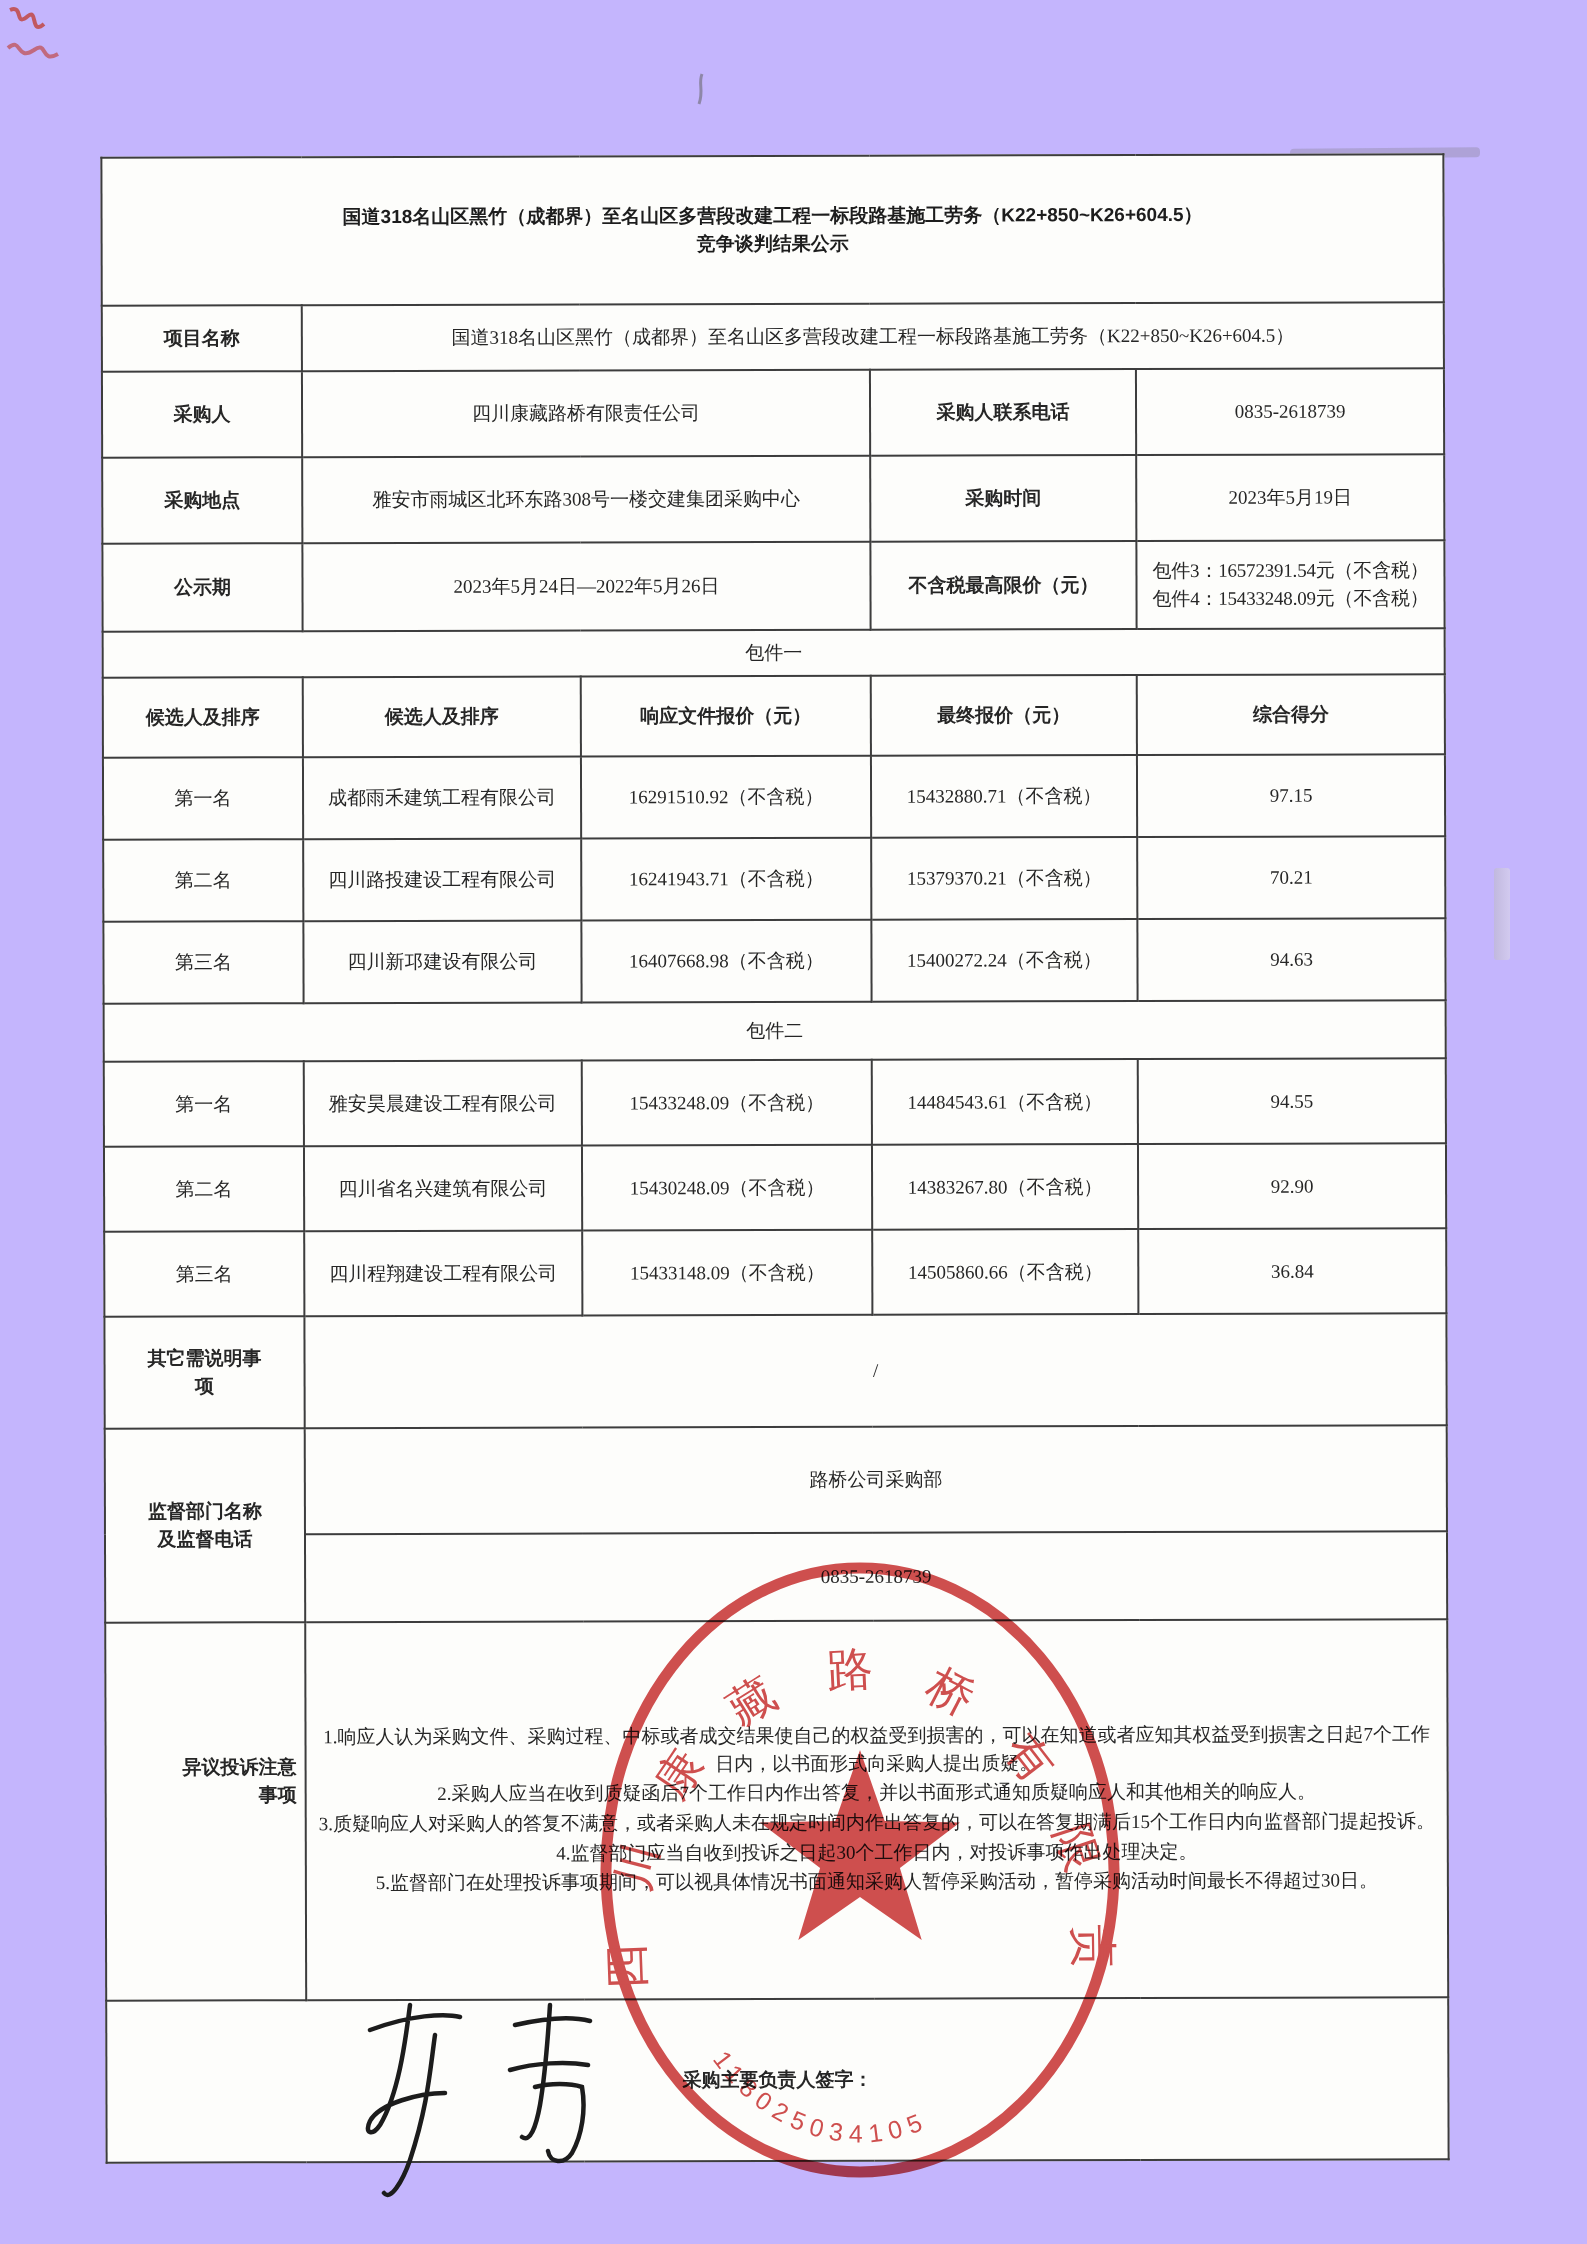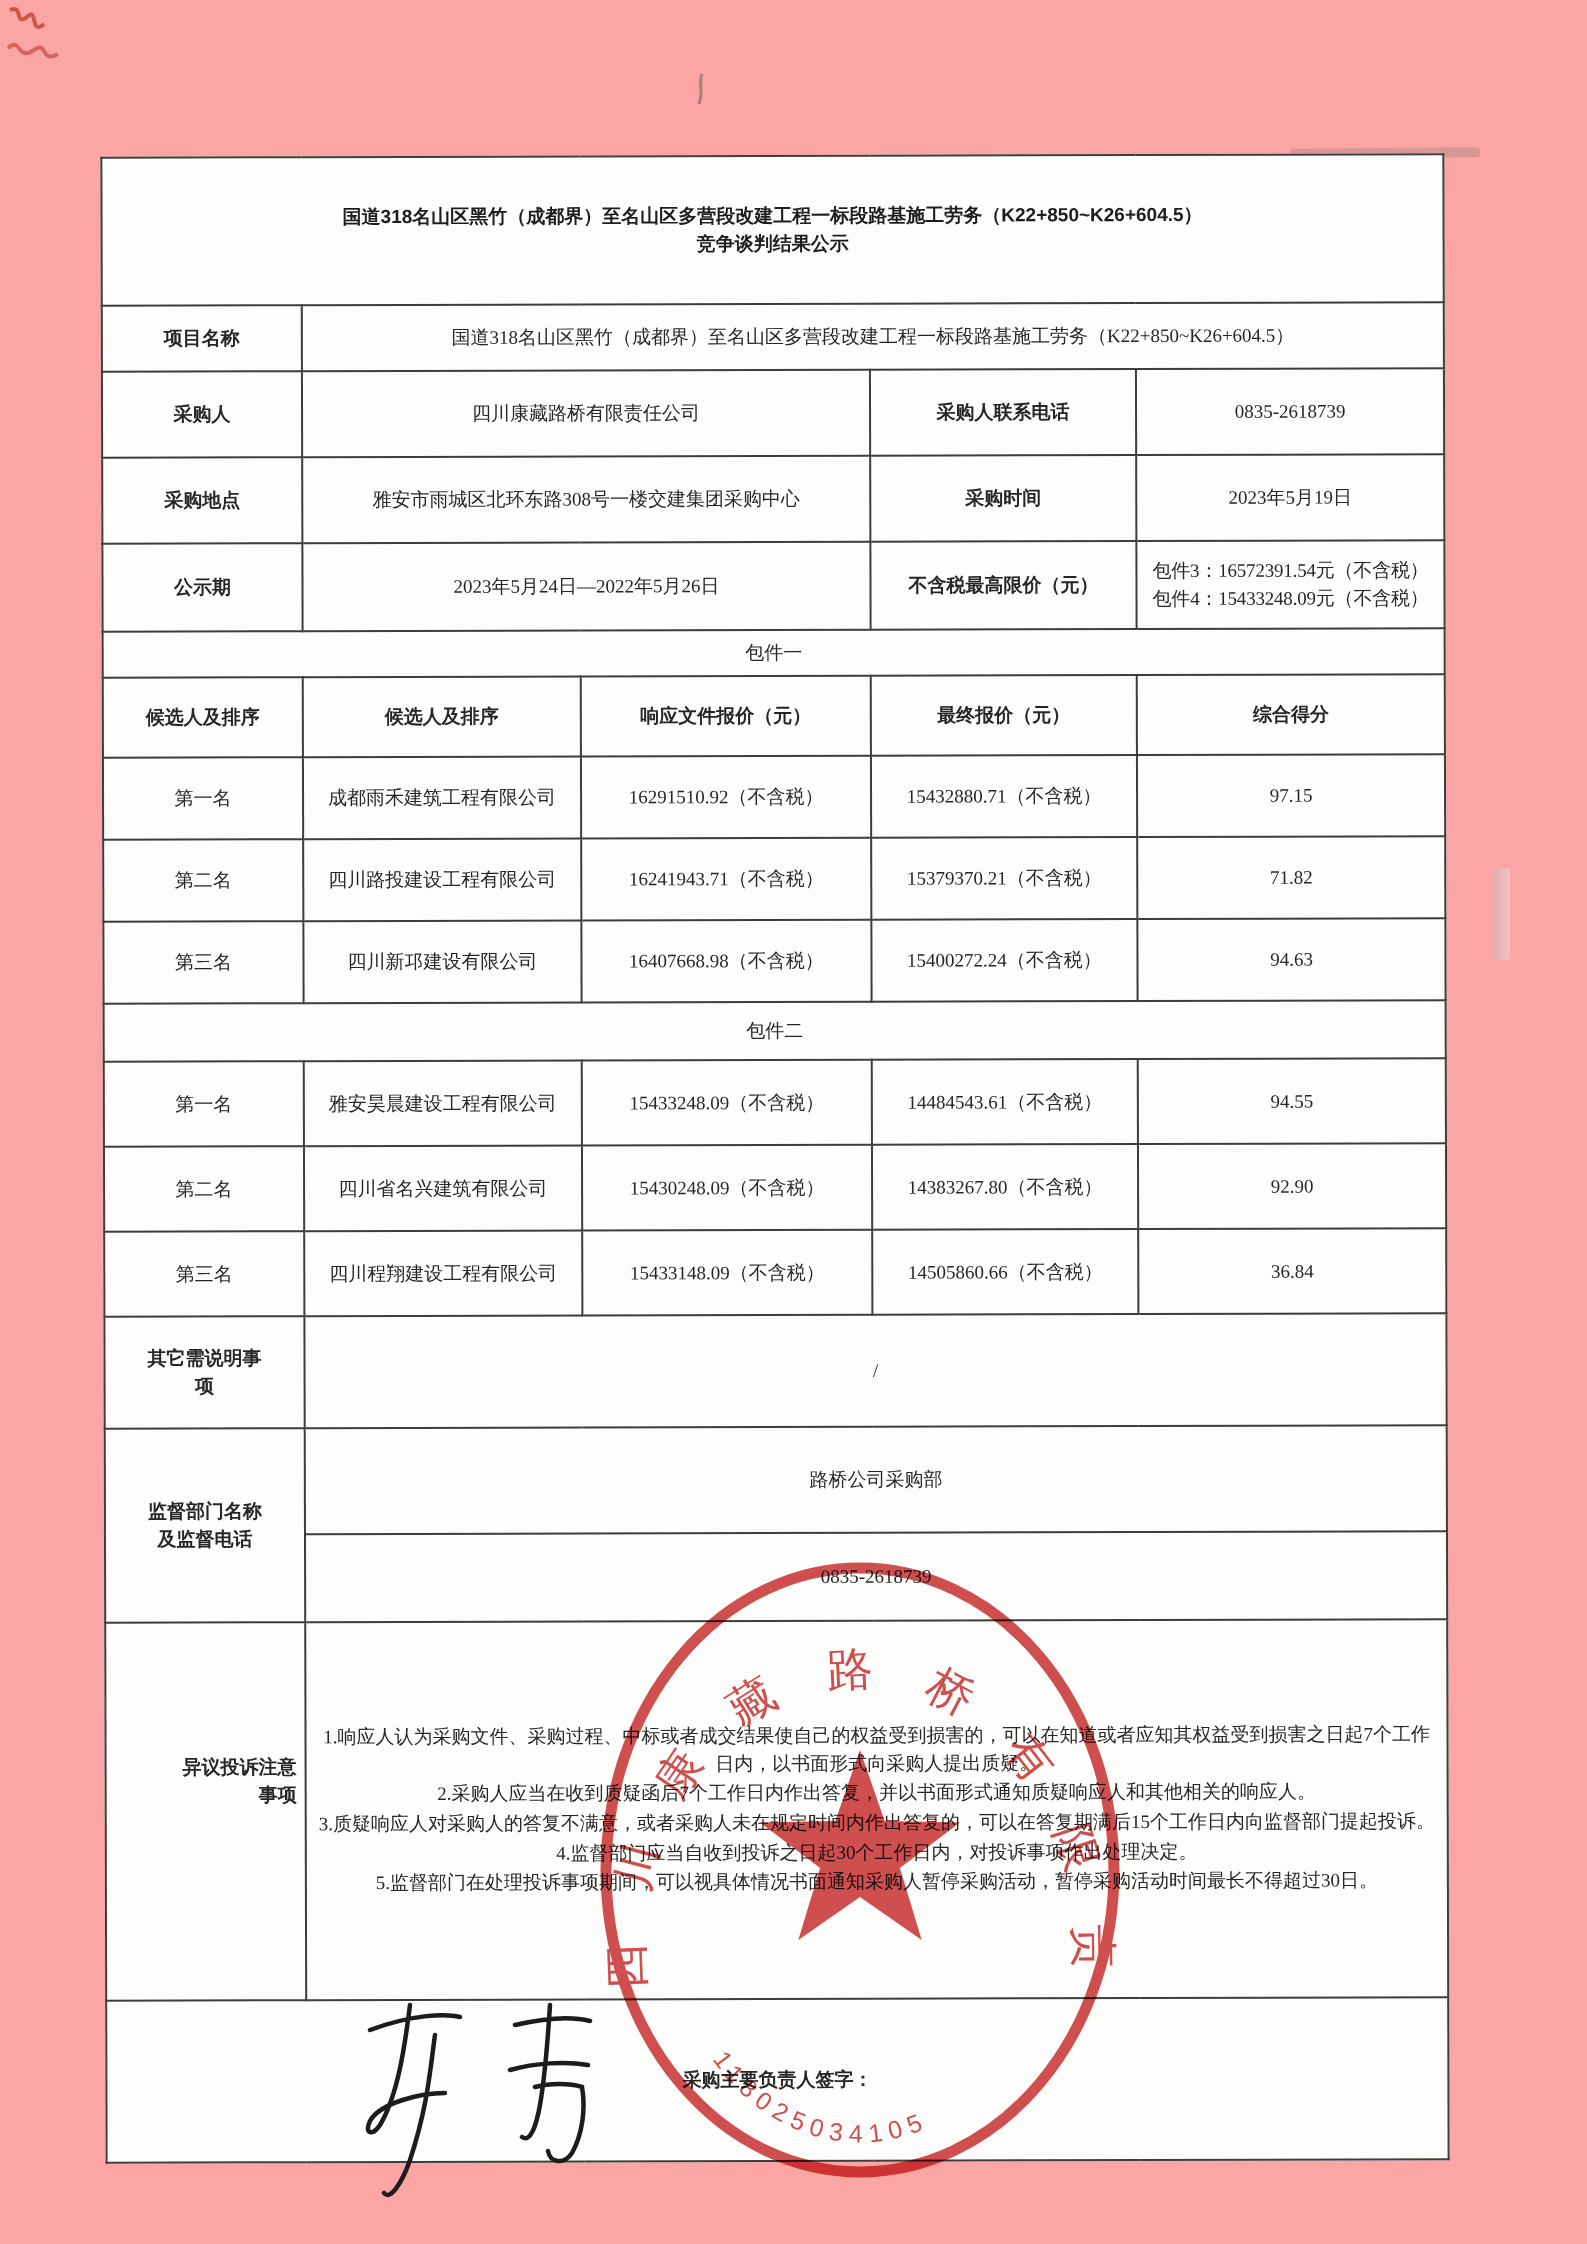--- a/index.html
+++ b/index.html
@@ -1,19 +1,19 @@
 <!DOCTYPE html>
 <html><head>
 <meta charset="utf-8">
 <style>
   html,body{margin:0;padding:0;background:#e8e8e6;}
   .sheet{
     position:relative;
     width:1587px;height:2244px;
-    background:#fca5a5;
+    background:#c4b5fd;
     overflow:hidden;
     font-family:"Liberation Serif","DejaVu Serif",serif;
     color:#262626;
   }
   .doc-table{
     position:absolute;left:103px;top:155px;width:1342px;
     border-collapse:collapse;table-layout:fixed;
     transform:rotate(-0.15deg);
     background:#fdfdfb;
   }
@@ -140,21 +140,21 @@
       <td>成都雨禾建筑工程有限公司</td>
       <td>16291510.92（不含税）</td>
       <td>15432880.71（不含税）</td>
       <td>97.15</td>
     </tr>
     <tr style="height:82px">
       <td>第二名</td>
       <td>四川路投建设工程有限公司</td>
       <td>16241943.71（不含税）</td>
       <td>15379370.21（不含税）</td>
-      <td>71.82</td>
+      <td>70.21</td>
     </tr>
     <tr style="height:82px">
       <td>第三名</td>
       <td>四川新邛建设有限公司</td>
       <td>16407668.98（不含税）</td>
       <td>15400272.24（不含税）</td>
       <td>94.63</td>
     </tr>
 
     <tr style="height:58px">

